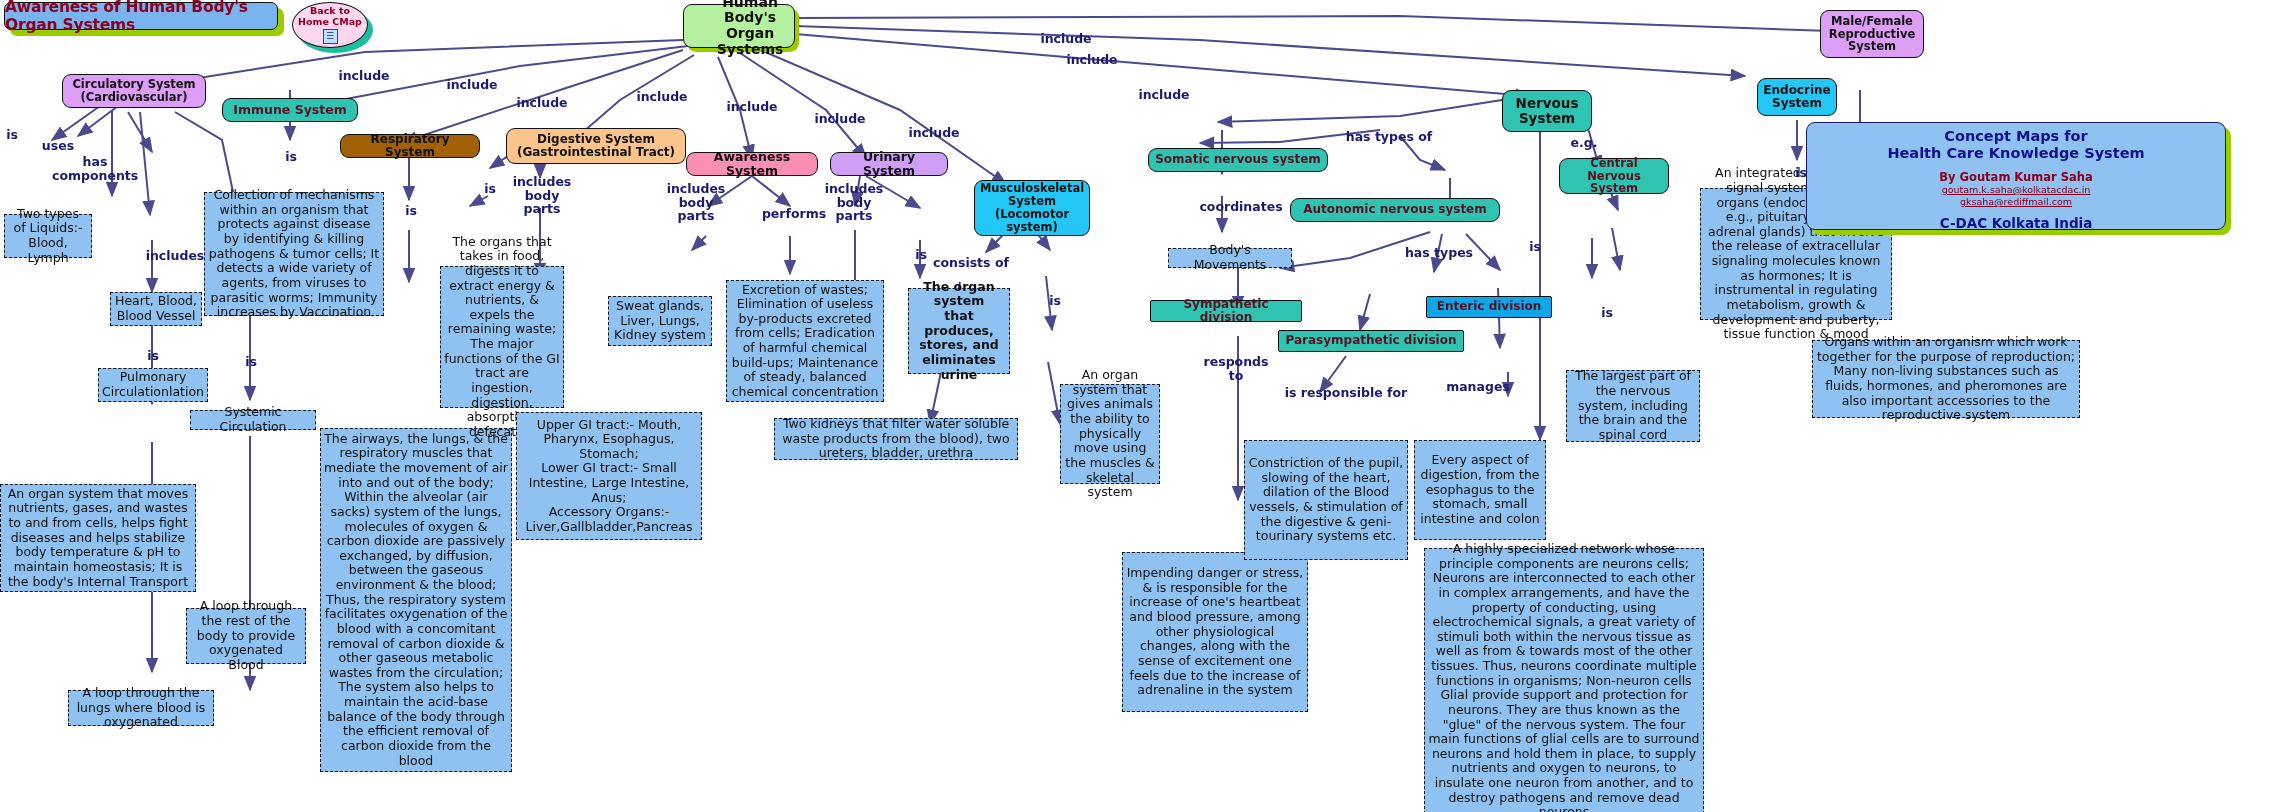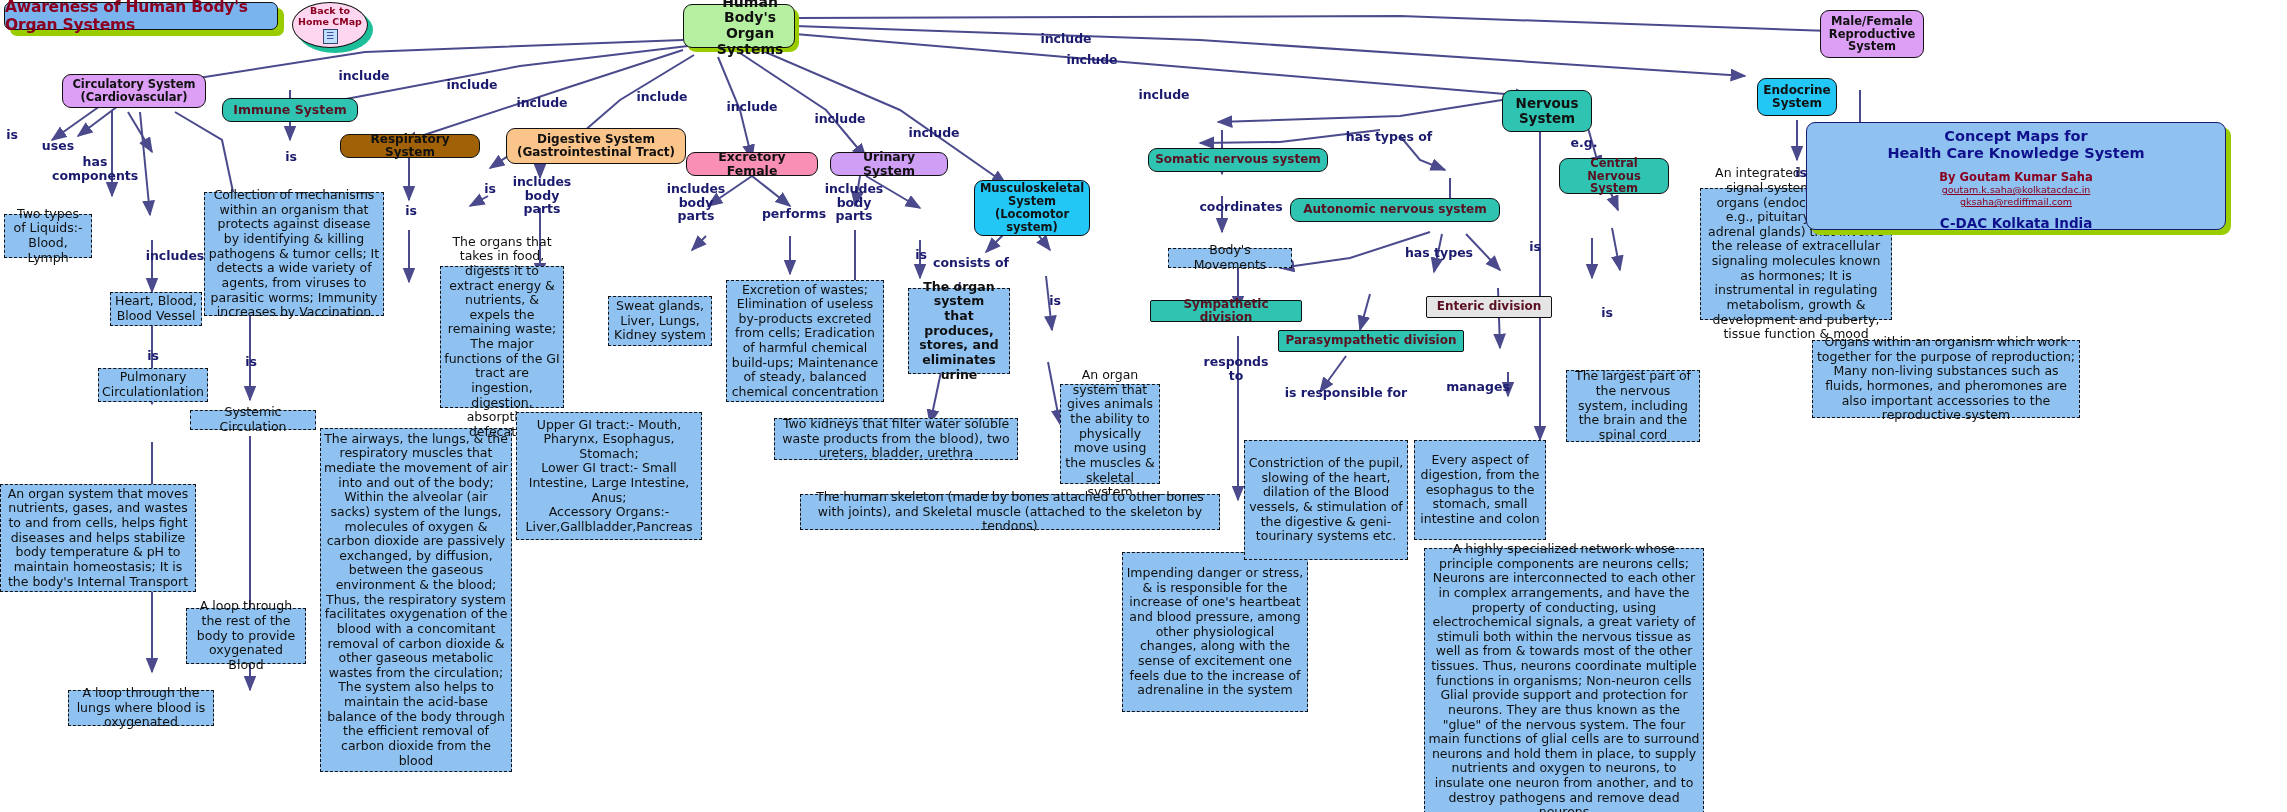--- a/index.html
+++ b/index.html
@@ -152,41 +152,41 @@
   <div class="node concept" style="left:62px;top:74px;width:144px;height:34px;background:#dd9ef5;font-size:11.5px;white-space:pre-line;">Circulatory System
 (Cardiovascular)</div>
 
   <div class="node concept" style="left:222px;top:98px;width:136px;height:24px;background:#2fc4b2;font-size:12.5px;color:#5a1020;">Immune System</div>
 
   <div class="node concept" style="left:340px;top:134px;width:140px;height:24px;background:#a16207;font-size:12px;">Respiratory System</div>
 
   <div class="node concept" style="left:506px;top:128px;width:180px;height:36px;background:#fbc48a;font-size:12px;white-space:pre-line;">Digestive System
 (Gastrointestinal Tract)</div>
 
-  <div class="node concept" style="left:686px;top:152px;width:132px;height:24px;background:#fa8fb5;font-size:12.5px;">Excretory Female</div>
+  <div class="node concept" style="left:686px;top:152px;width:132px;height:24px;background:#fa8fb5;font-size:12.5px;">Awareness System</div>
 
   <div class="node concept" style="left:830px;top:152px;width:118px;height:24px;background:#cf9ef5;font-size:12.5px;">Urinary System</div>
 
   <div class="node concept" style="left:974px;top:180px;width:116px;height:56px;background:#22c7f5;font-size:11.5px;white-space:pre-line;">Musculoskeletal
 System
 (Locomotor
 system)</div>
 
   <div class="node concept" style="left:1502px;top:90px;width:90px;height:42px;background:#2fc4b2;font-size:13.5px;white-space:pre-line;">Nervous
 System</div>
 
   <div class="node concept" style="left:1148px;top:148px;width:180px;height:24px;background:#2fc4b2;font-size:12px;color:#5a1020;">Somatic nervous system</div>
 
   <div class="node concept" style="left:1290px;top:198px;width:210px;height:24px;background:#2fc4b2;font-size:12px;color:#5a1020;">Autonomic nervous system</div>
 
   <div class="node concept" style="left:1150px;top:300px;width:152px;height:22px;background:#2fc4b2;border-radius:2px;font-size:12px;color:#5a1020;">Sympathetic division</div>
 
   <div class="node concept" style="left:1278px;top:330px;width:186px;height:22px;background:#2fc4b2;border-radius:2px;font-size:12px;color:#5a1020;">Parasympathetic division</div>
 
-  <div class="node concept" style="left:1426px;top:296px;width:126px;height:22px;background:#e5e5e5;border-radius:2px;font-size:12px;color:#5a1020;">Enteric division</div>
+  <div class="node concept" style="left:1426px;top:296px;width:126px;height:22px;background:#0ea5e9;border-radius:2px;font-size:12px;color:#5a1020;">Enteric division</div>
 
   <div class="node concept" style="left:1559px;top:158px;width:110px;height:36px;background:#2fc4b2;font-size:11.5px;color:#5a1020;white-space:pre-line;">Central Nervous
 System</div>
 
   <div class="node concept" style="left:1757px;top:78px;width:80px;height:38px;background:#22c7f5;font-size:12px;white-space:pre-line;">Endocrine
 System</div>
 
   <div class="node concept" style="left:1820px;top:10px;width:104px;height:48px;background:#dd9ef5;font-size:11.5px;white-space:pre-line;">Male/Female
 Reproductive
 System</div>
@@ -228,21 +228,20 @@
   <div class="node desc" style="left:908px;top:288px;width:102px;height:86px;white-space:pre-line;font-weight:bold;">The organ
 system
 that produces,
 stores, and
 eliminates urine</div>
 
   <div class="node desc" style="left:774px;top:418px;width:244px;height:42px;">Two kidneys that filter water soluble waste products from the blood), two ureters, bladder, urethra</div>
 
   <div class="node desc" style="left:1060px;top:384px;width:100px;height:100px;">An organ system that gives animals the ability to physically move using the muscles &amp; skeletal system</div>
 
-  <div class="node desc" style="left:800px;top:494px;width:420px;height:36px;">The human skeleton (made by bones attached to other bones with joints), and Skeletal muscle (attached to the skeleton by tendons)</div>
 
   <div class="node desc" style="left:1168px;top:248px;width:124px;height:20px;">Body's Movements</div>
 
   <div class="node desc" style="left:1122px;top:552px;width:186px;height:160px;">Impending danger or stress, &amp; is responsible for the increase of one's heartbeat and blood pressure, among other physiological changes, along with the sense of excitement one feels due to the increase of adrenaline in the system</div>
 
   <div class="node desc" style="left:1414px;top:440px;width:132px;height:100px;">Every aspect of digestion, from the esophagus to the stomach, small intestine and colon</div>
 
   <div class="node desc" style="left:1244px;top:440px;width:164px;height:120px;">Constriction of the pupil, slowing of the heart, dilation of the Blood vessels, &amp; stimulation of the digestive &amp; geni-tourinary systems etc.</div>
 
   <div class="node desc" style="left:1566px;top:370px;width:134px;height:72px;">The largest part of the nervous system, including the brain and the spinal cord</div>

